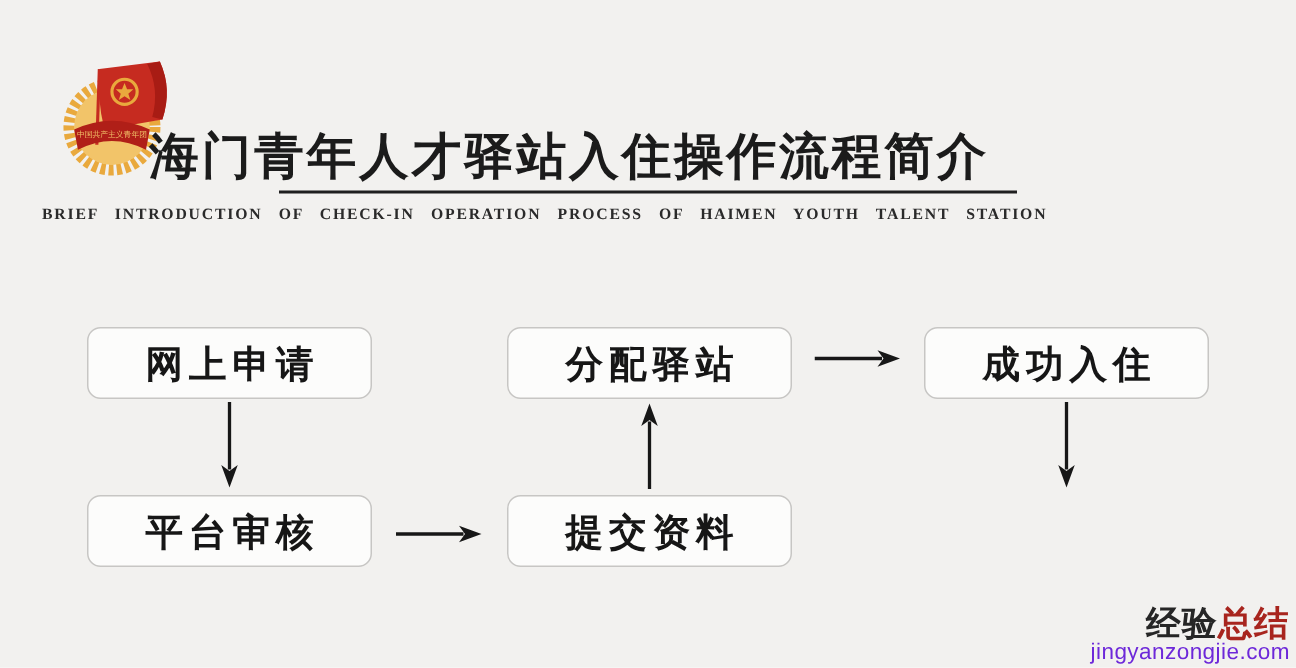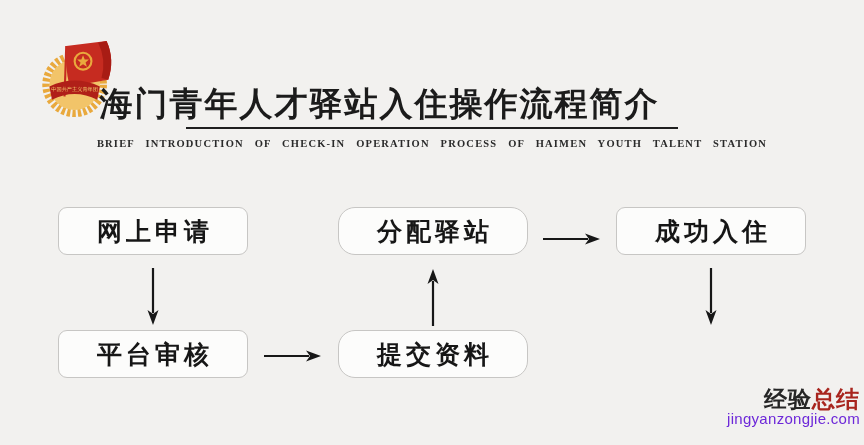--- a/index.html
+++ b/index.html
@@ -35,60 +35,60 @@
   .title-underline {
     position: absolute;
     left: 186px; top: 127px;
     width: 492px; height: 2px;
     background: #1f1f1f;
   }
   .subtitle {
     position: absolute;
     left: 0; top: 138px;
     width: 864px;
-    text-align: center;
     font-size: 10.5px;
     font-weight: 700;
     letter-spacing: 1.2px;
     word-spacing: 7px;
     color: #2a2a2a;
+    padding-left: 28px;
   }
 
   
   .node {
     position: absolute;
     width: 190px; height: 48px;
     background: #fcfcfb;
     border: 1.5px solid #c7c6c4;
     border-radius: 9px;
     display: flex;
     align-items: center;
     justify-content: center;
     font-size: 25px;
     font-weight: 700;
     letter-spacing: 4px;
     color: #161616;
     text-indent: 4px;
   }
-  .r1 { top: 207px; }
+  .r1 { top: 218px; }
   .r2 { top: 330px; }
   .c1 { left: 58px; }
-  .c2 { left: 338px; border-radius: 17px; }
+  .c2 { left: 338px; }
   .c3 { left: 616px; }
 
   
   .arrow { position: absolute; }
   .arrow svg { display: block; }
   .arrow line { stroke: #171717; stroke-width: 2.2; }
   .arrow polygon { fill: #171717; }
 
   
   .watermark {
     position: absolute;
-    right: 4px; bottom: 18px;
+    right: 4px; bottom: 2px;
     text-align: right;
     font-family: "Liberation Sans", "DejaVu Sans", sans-serif;
     line-height: 1.05;
   }
   .wm-brand { font-size: 23px; font-weight: 700; letter-spacing: 1px; }
   .wm-prefix { color: #262626; }
   .wm-suffix { color: #a8251e; }
   .wm-domain { font-size: 15px; font-weight: 400; color: #6d28d9; letter-spacing: 0.3px; }
 </style>
 </head>

